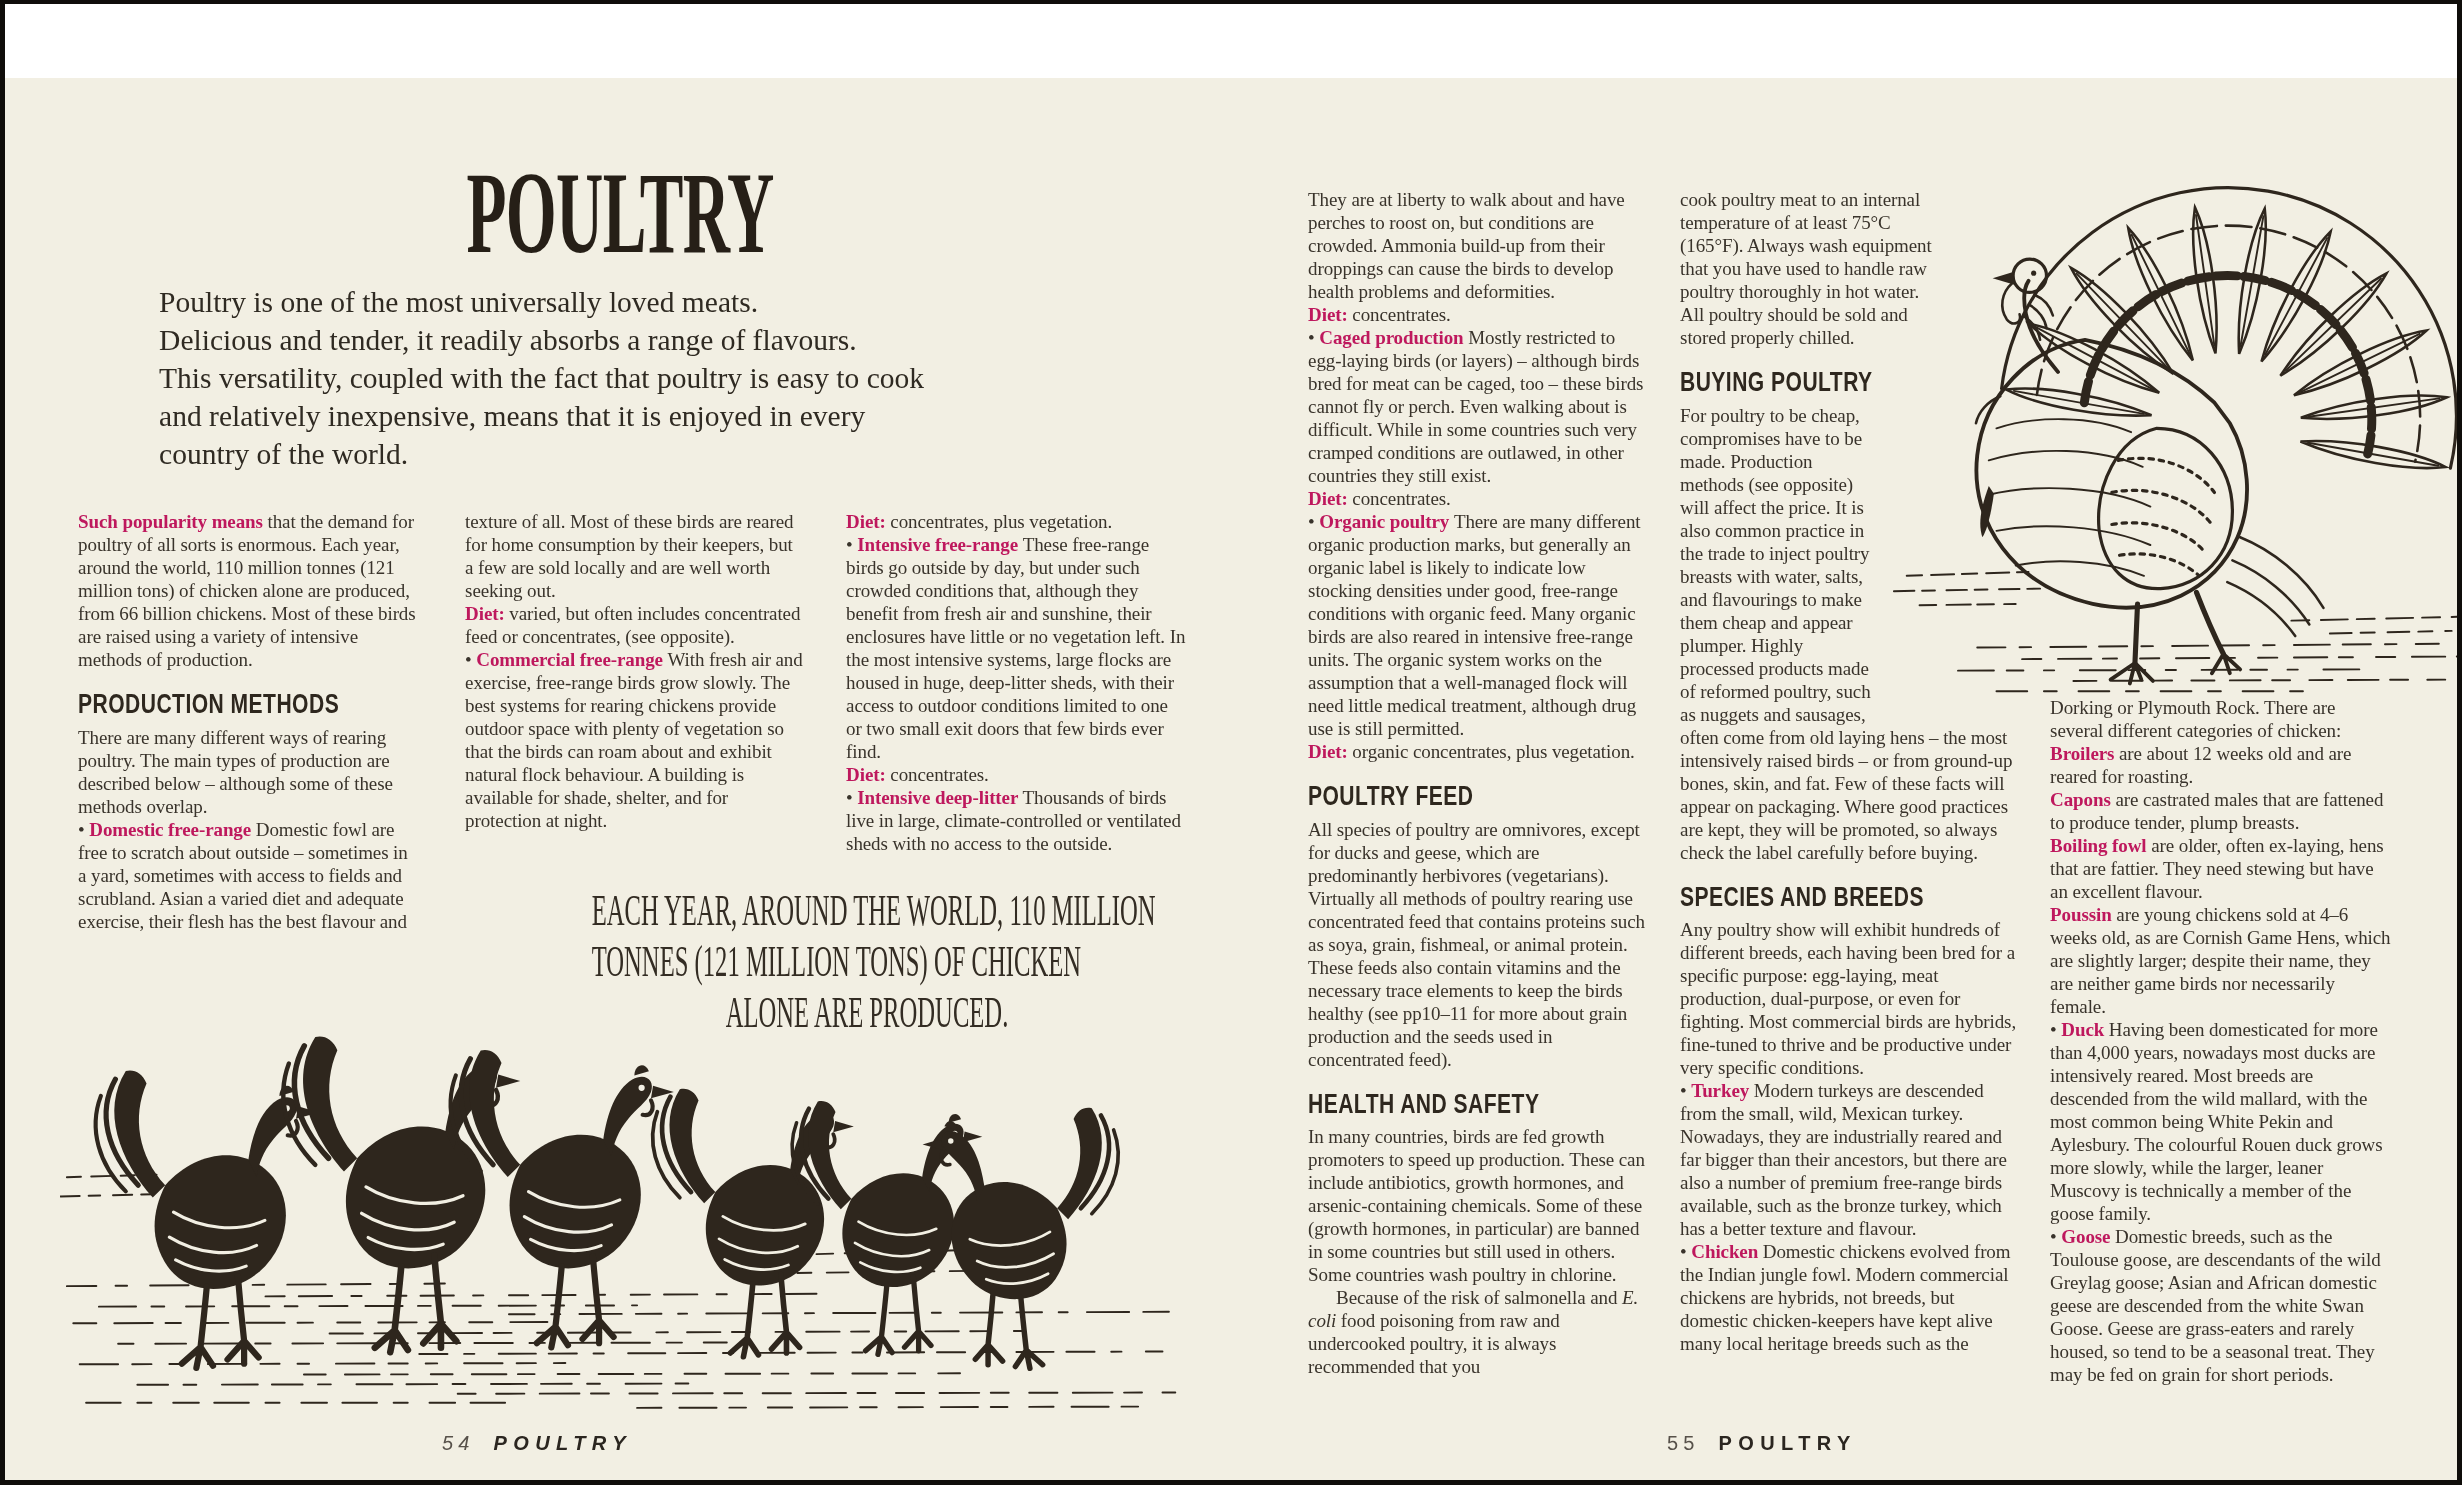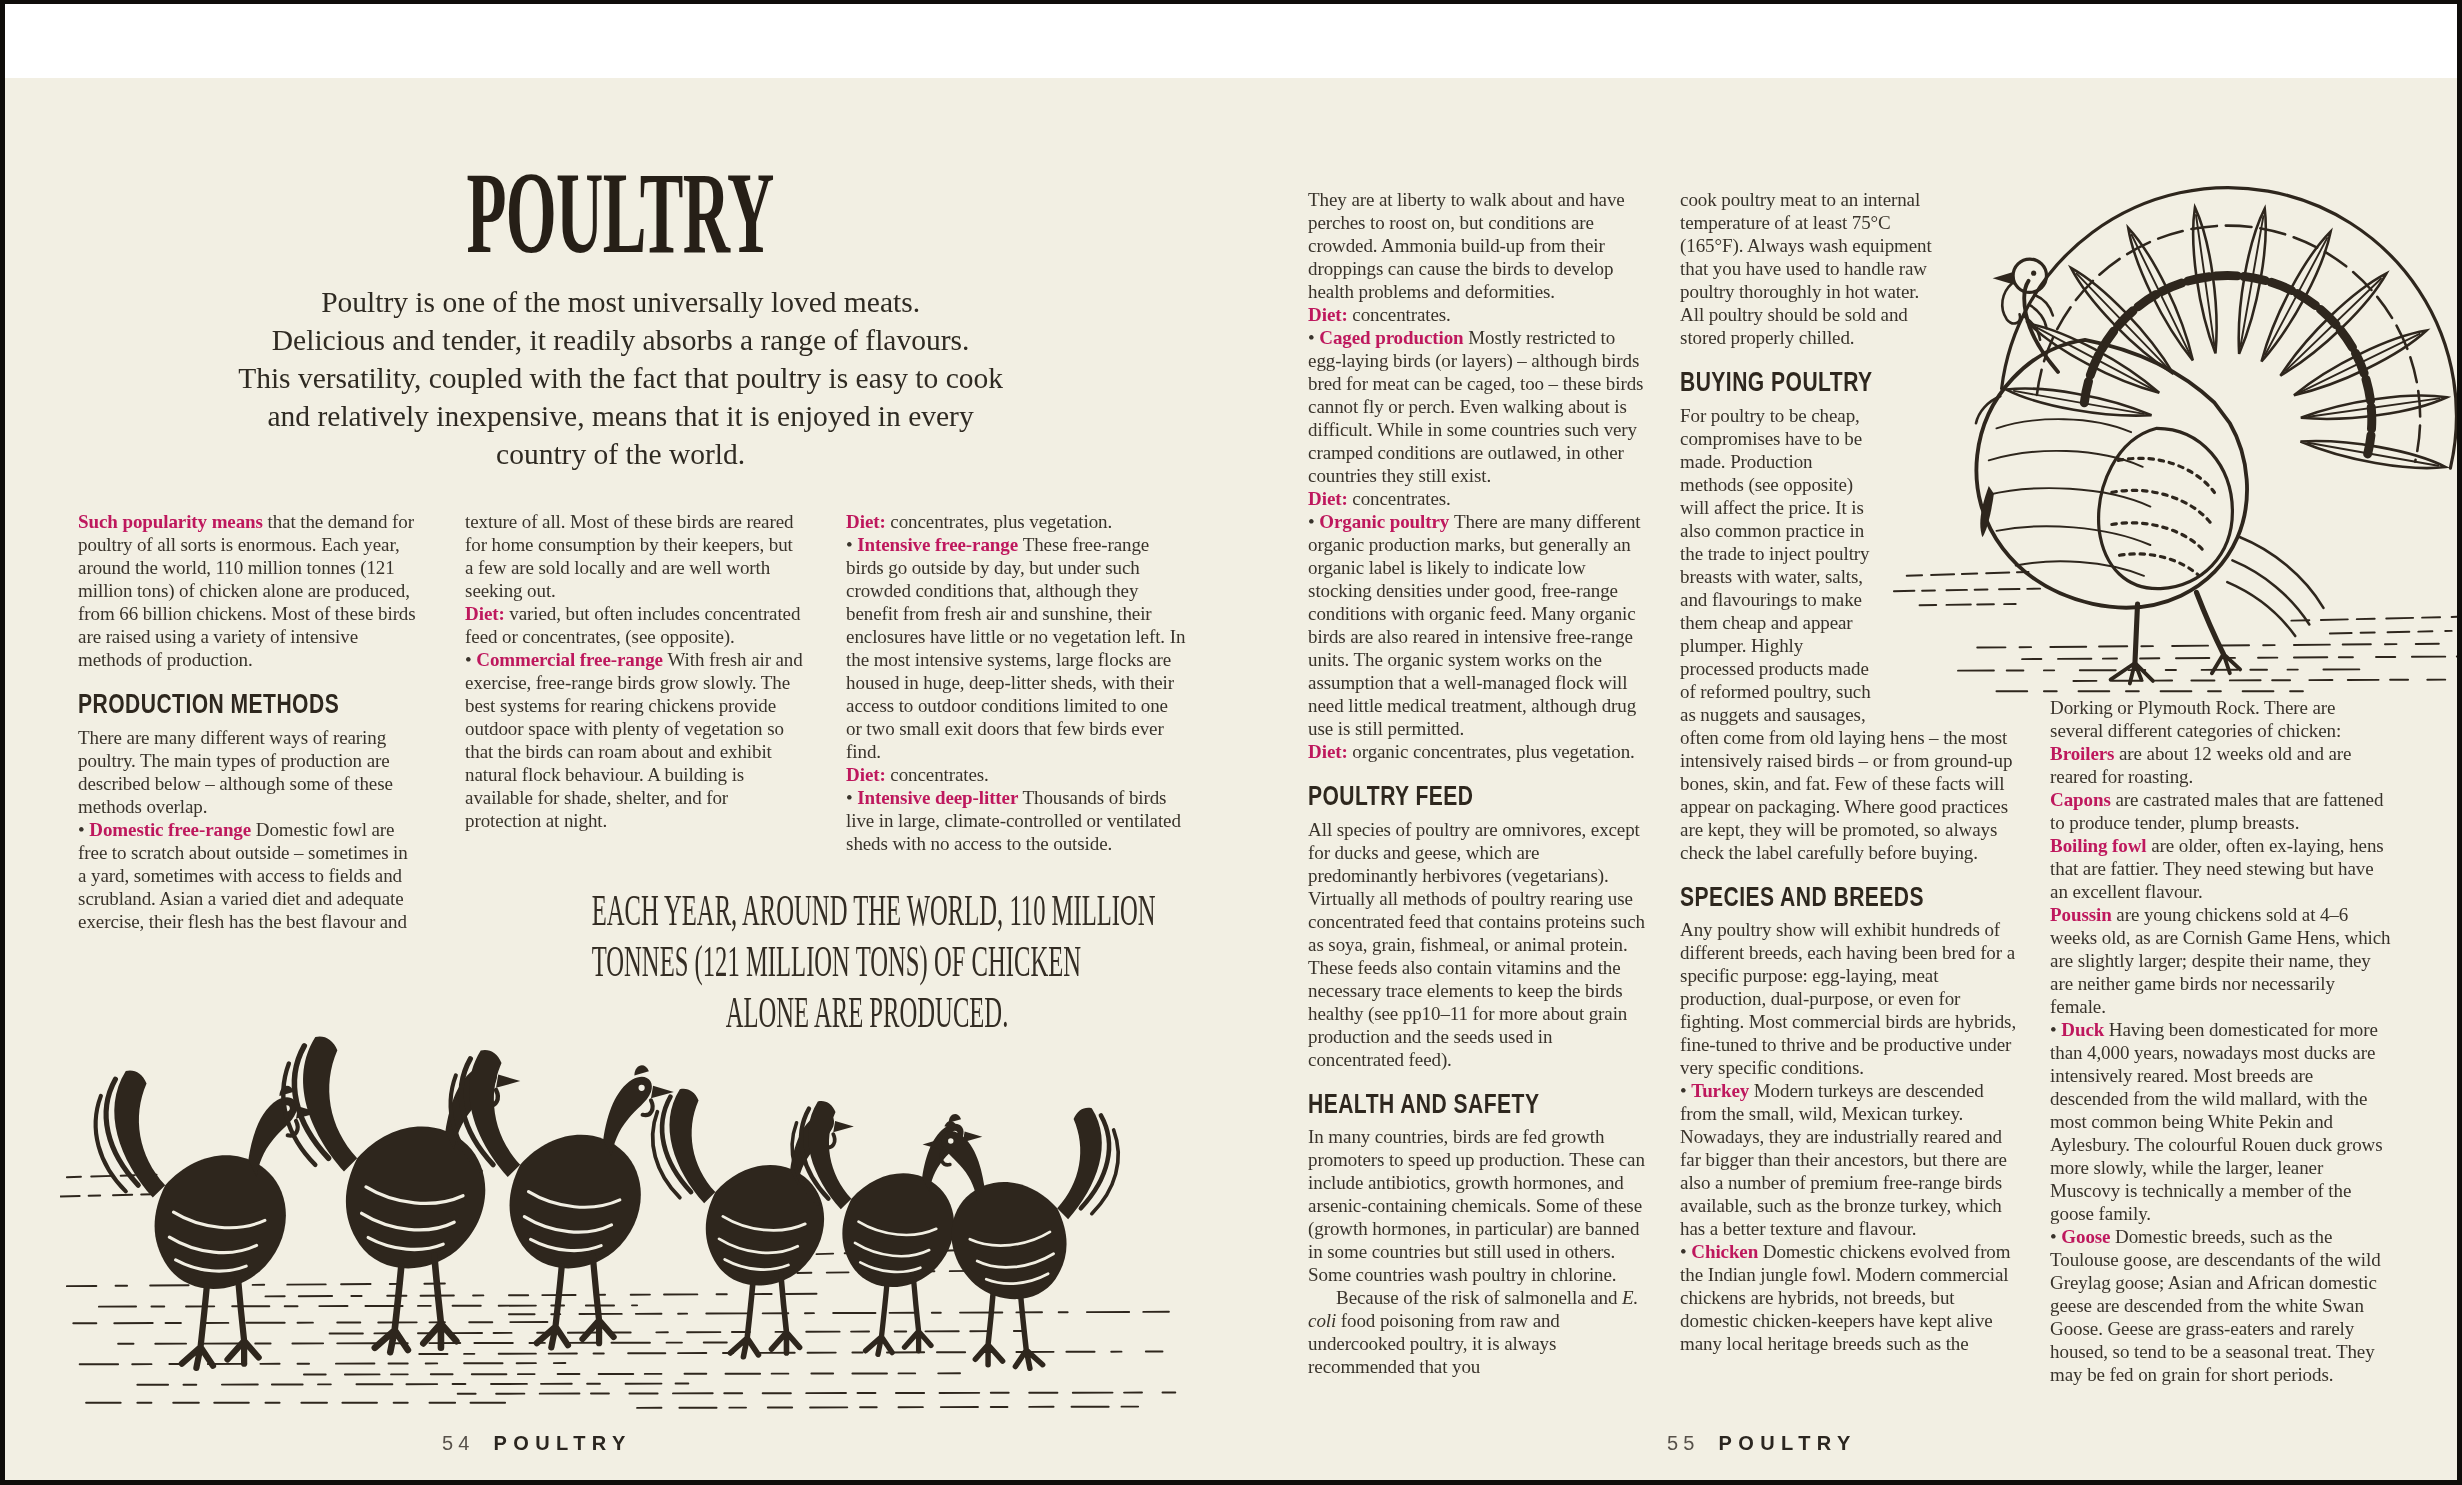--- a/index.html
+++ b/index.html
@@ -14,21 +14,21 @@
   
   .book-title{
     position:absolute;left:192px;top:76px;width:846px;text-align:center;
     color:#261f17;
   }
   .book-title .stretch{
     display:inline-block;font-weight:bold;font-size:117px;line-height:1;
     letter-spacing:-1.3px;transform:scaleX(0.56);transform-origin:center;
   }
   .intro{
-    position:absolute;left:154px;top:205px;width:923px;text-align:center;
+    position:absolute;left:154px;top:205px;width:923px;text-align:left;
     font-size:29.5px;line-height:38px;color:#2f2a22;
   }
   .pull-quote{
     position:absolute;left:423px;top:807px;width:744px;text-align:right;
     color:#332c23;
   }
   .pull-quote .ln{font-size:44px;line-height:51px;transform:scaleX(0.56);transform-origin:center;white-space:nowrap;}
   .col{
     position:absolute;font-size:19px;line-height:23px;color:#39332b;
     letter-spacing:-0.1px;
@@ -48,21 +48,21 @@
   .ws-a{width:77px;height:223px;}
   .ws-b{width:138px;height:301px;}
 
   .footer{
     position:absolute;top:1354px;
     font-family:"Liberation Sans","DejaVu Sans",sans-serif;
     font-size:20px;display:flex;align-items:baseline;gap:19px;
   }
   .footer .num{color:#57514a;letter-spacing:5.1px;}
   .footer .label{color:#2b2620;font-weight:bold;letter-spacing:6.4px;}
-  .footer-left{left:437px;}
+  .footer-left{left:437px;font-style:italic;}
   .footer-right{left:1662px;}
 
   
   .illo{position:absolute;}
   .illo-chickens{left:55px;top:907px;width:1135px;height:428px;}
   .illo-turkey{left:1876px;top:49px;width:581px;height:577px;}
   svg .ink{stroke:#2e261d;fill:none;stroke-linecap:round;}
   svg .inkfill{fill:#2e261d;stroke:none;}
   svg .paper{stroke:#f2efe3;fill:none;stroke-linecap:round;}
 </style>

